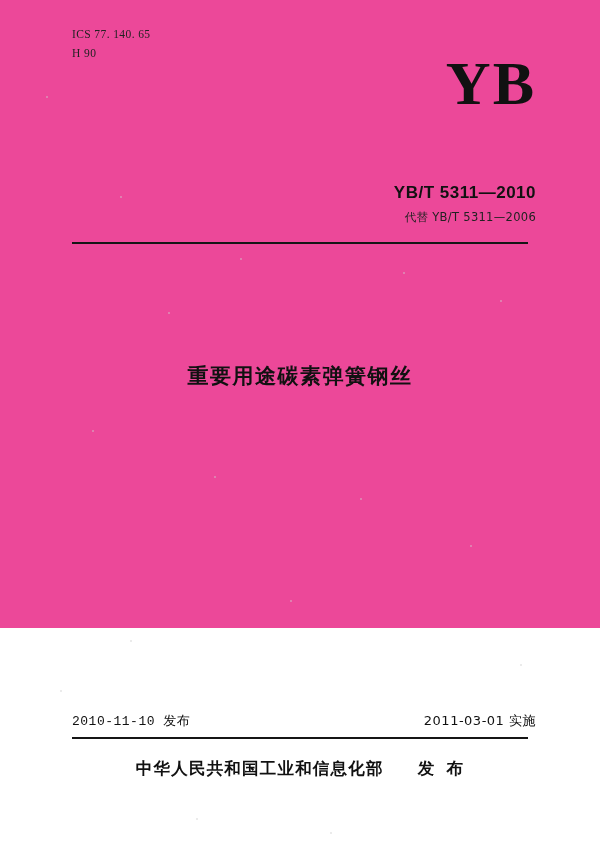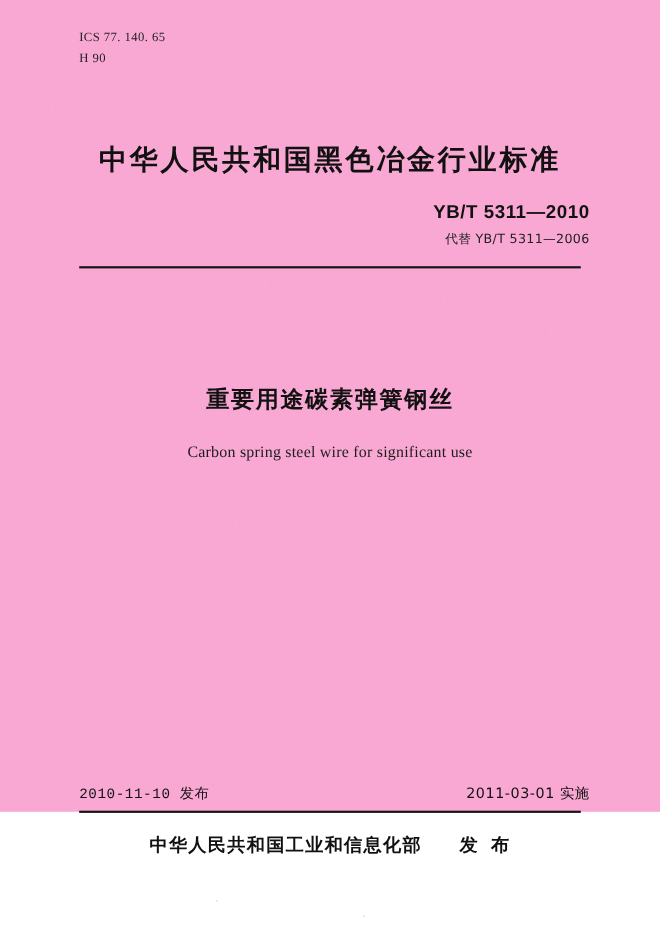--- a/index.html
+++ b/index.html
@@ -13,22 +13,22 @@
     font-family: "Liberation Sans", sans-serif;
     color: #1a1a1a;
     position: relative;
     overflow: hidden;
   }
   .page {
     position: absolute;
     left: 0;
     top: 0;
     width: 600px;
-    height: 738px;
-    background: #f9a8d4;
+    height: 628px;
+    background: #ec4899;
   }
   
   .speckle {
     position: absolute;
     border-radius: 50%;
     background: #cfcfcf;
     opacity: 0.55;
   }
   .ics-block {
     position: absolute;
@@ -89,21 +89,21 @@
     left: 72px;
     top: 242px;
     width: 456px;
     height: 2px;
     background: #151515;
   }
   .main-title {
     position: absolute;
     left: 0;
     right: 0;
-    top: 349px;
+    top: 362px;
     text-align: center;
     font-family: "DejaVu Sans", sans-serif;
     font-weight: bold;
     font-size: 21px;
     letter-spacing: 1.5px;
     color: #111;
   }
   .sub-title {
     position: absolute;
     left: 0;
@@ -176,30 +176,29 @@
   <div class="speckle" style="left:520px;top:664px;width:2px;height:2px;"></div>
   <div class="speckle" style="left:60px;top:690px;width:2px;height:2px;"></div>
   <div class="speckle" style="left:330px;top:832px;width:2px;height:2px;"></div>
   <div class="speckle" style="left:196px;top:818px;width:2px;height:2px;"></div>
 
   <div class="ics-block">
     <div>ICS 77. 140. 65</div>
     <div>H 90</div>
   </div>
 
-
-  <div class="std-title">中华人民共和国黑色冶金行业标准</div>
+  <div class="yb-logo">YB</div>
+
 
   <div class="std-number">YB/T 5311—2010</div>
   <div class="std-replace">代替 YB/T 5311—2006</div>
 
   <div class="rule-top"></div>
 
   <div class="main-title">重要用途碳素弹簧钢丝</div>
-  <div class="sub-title">Carbon spring steel wire for significant use</div>
 
   <div class="date-left">2010-11-10 发布</div>
   <div class="date-right">2011-03-01 实施</div>
 
   <div class="rule-bottom"></div>
 
   <div class="issuer-row">
     <span class="issuer-name">中华人民共和国工业和信息化部</span><span>发 布</span>
   </div>
 

